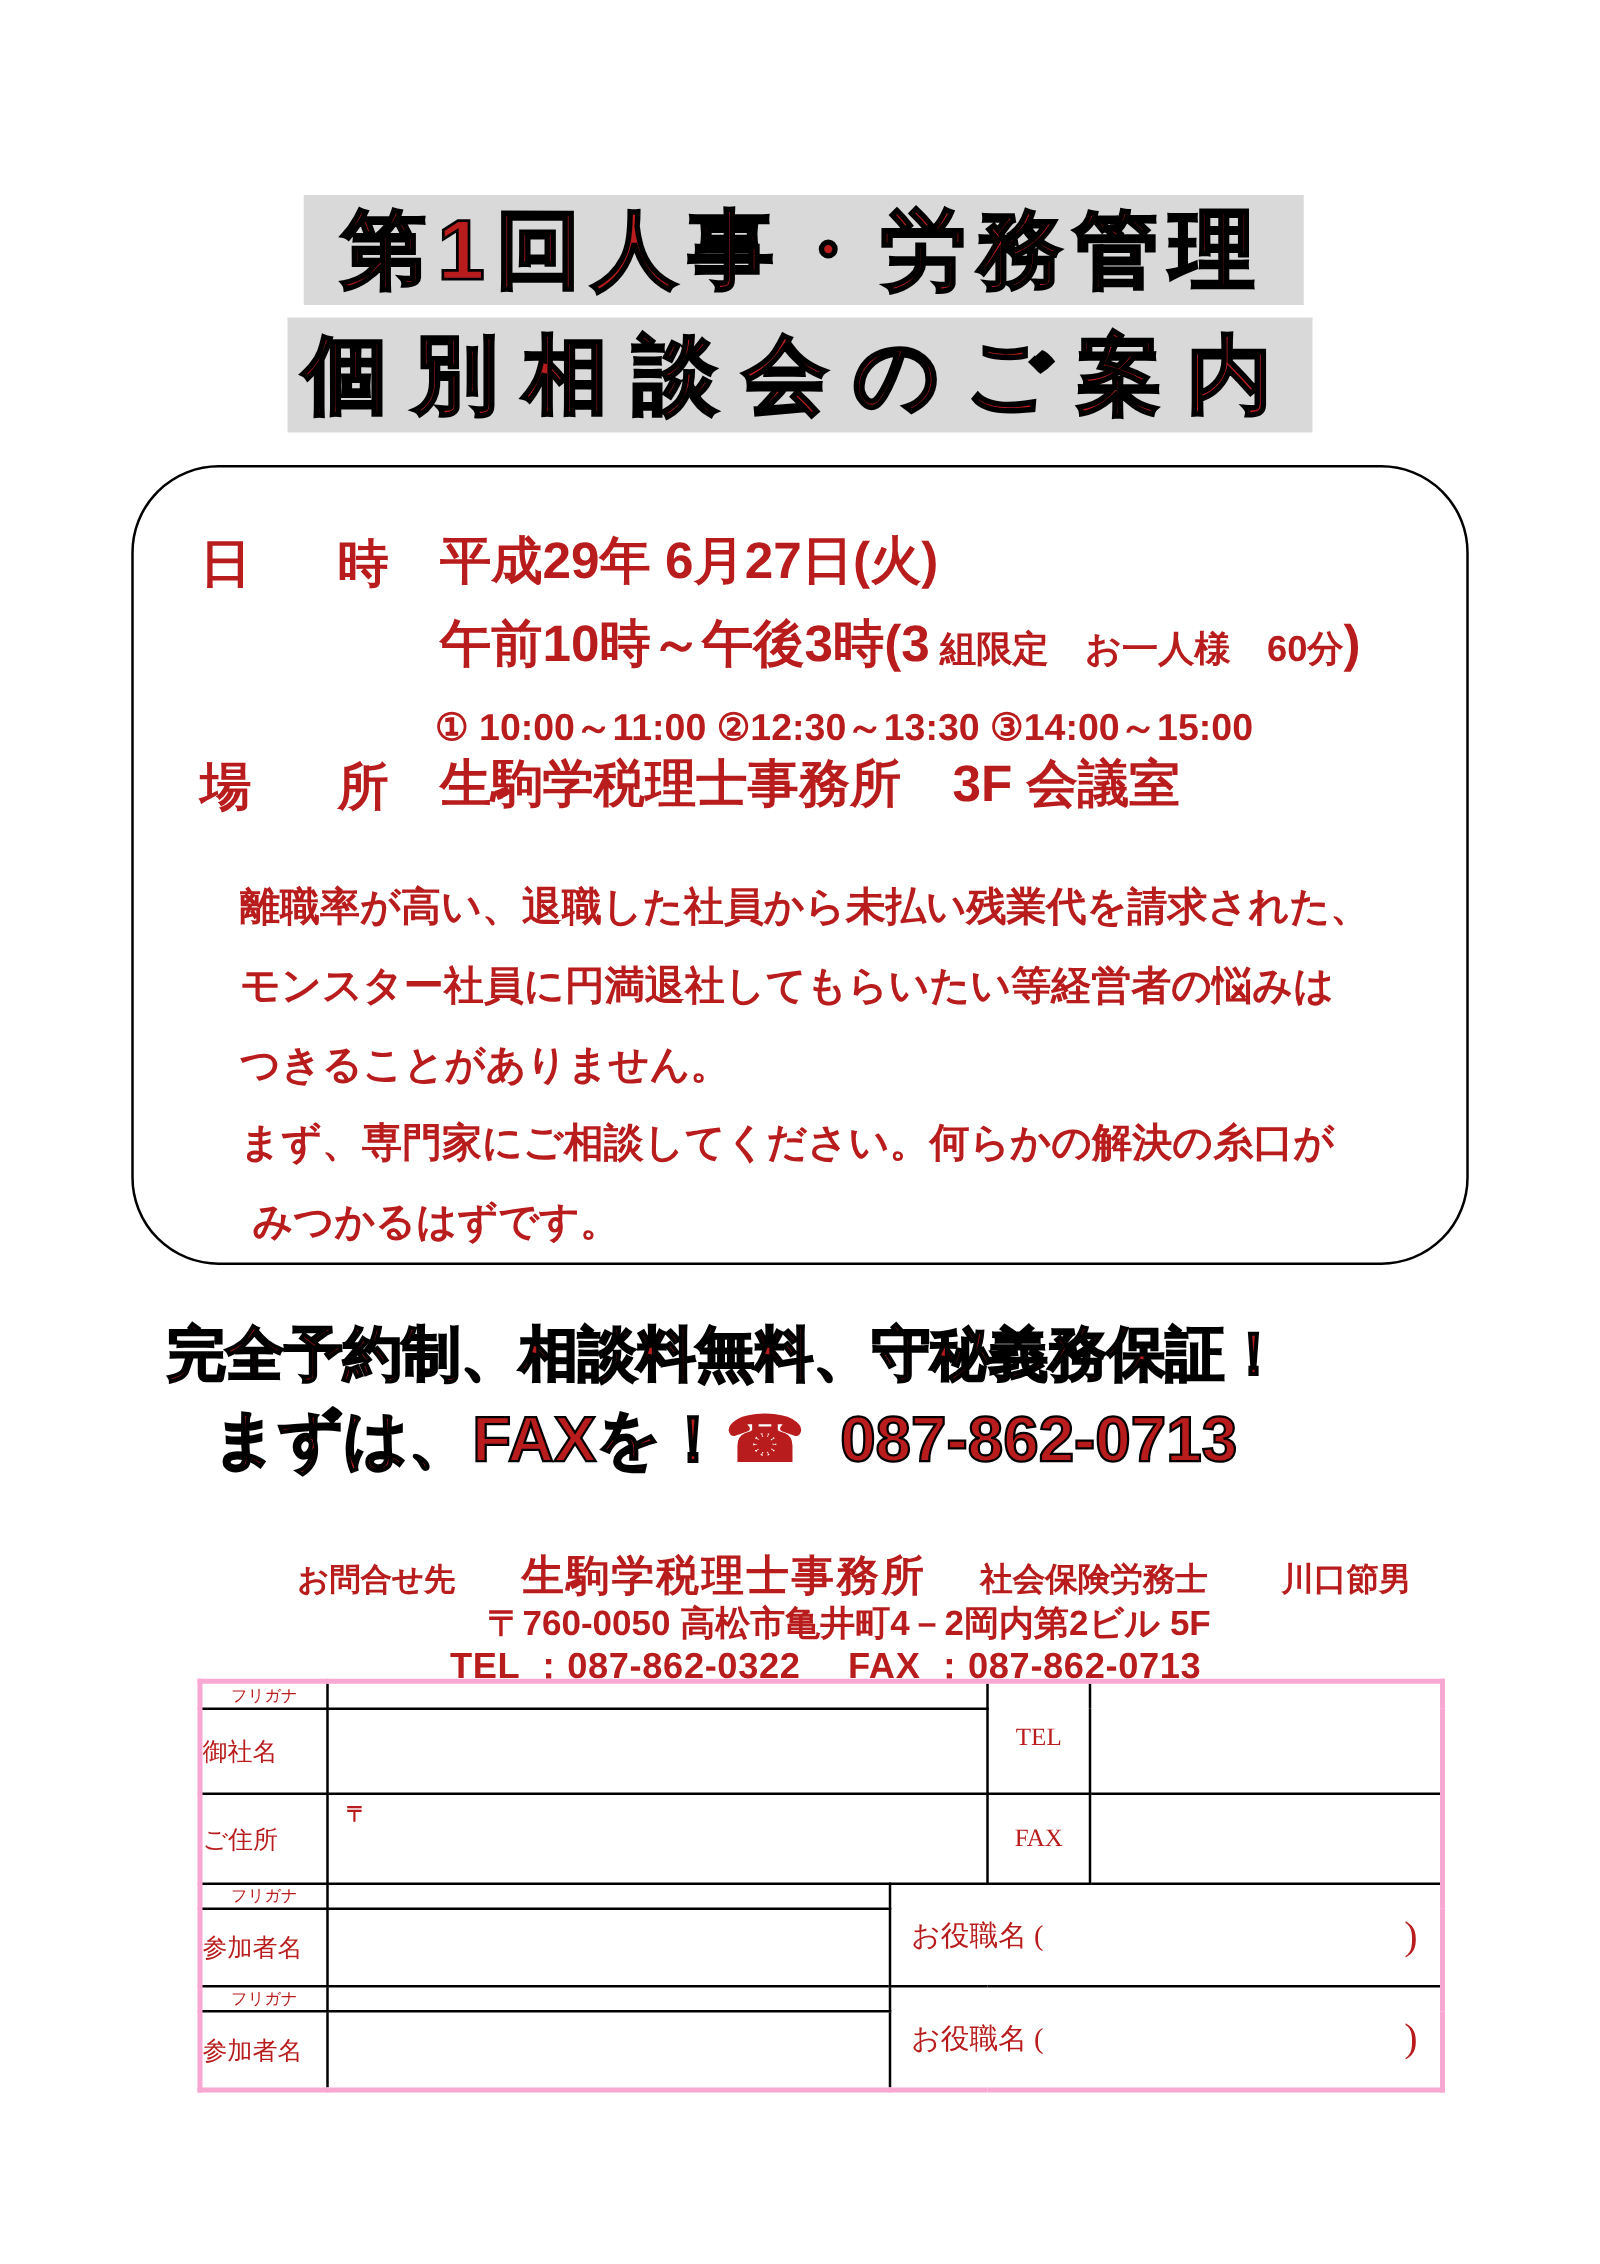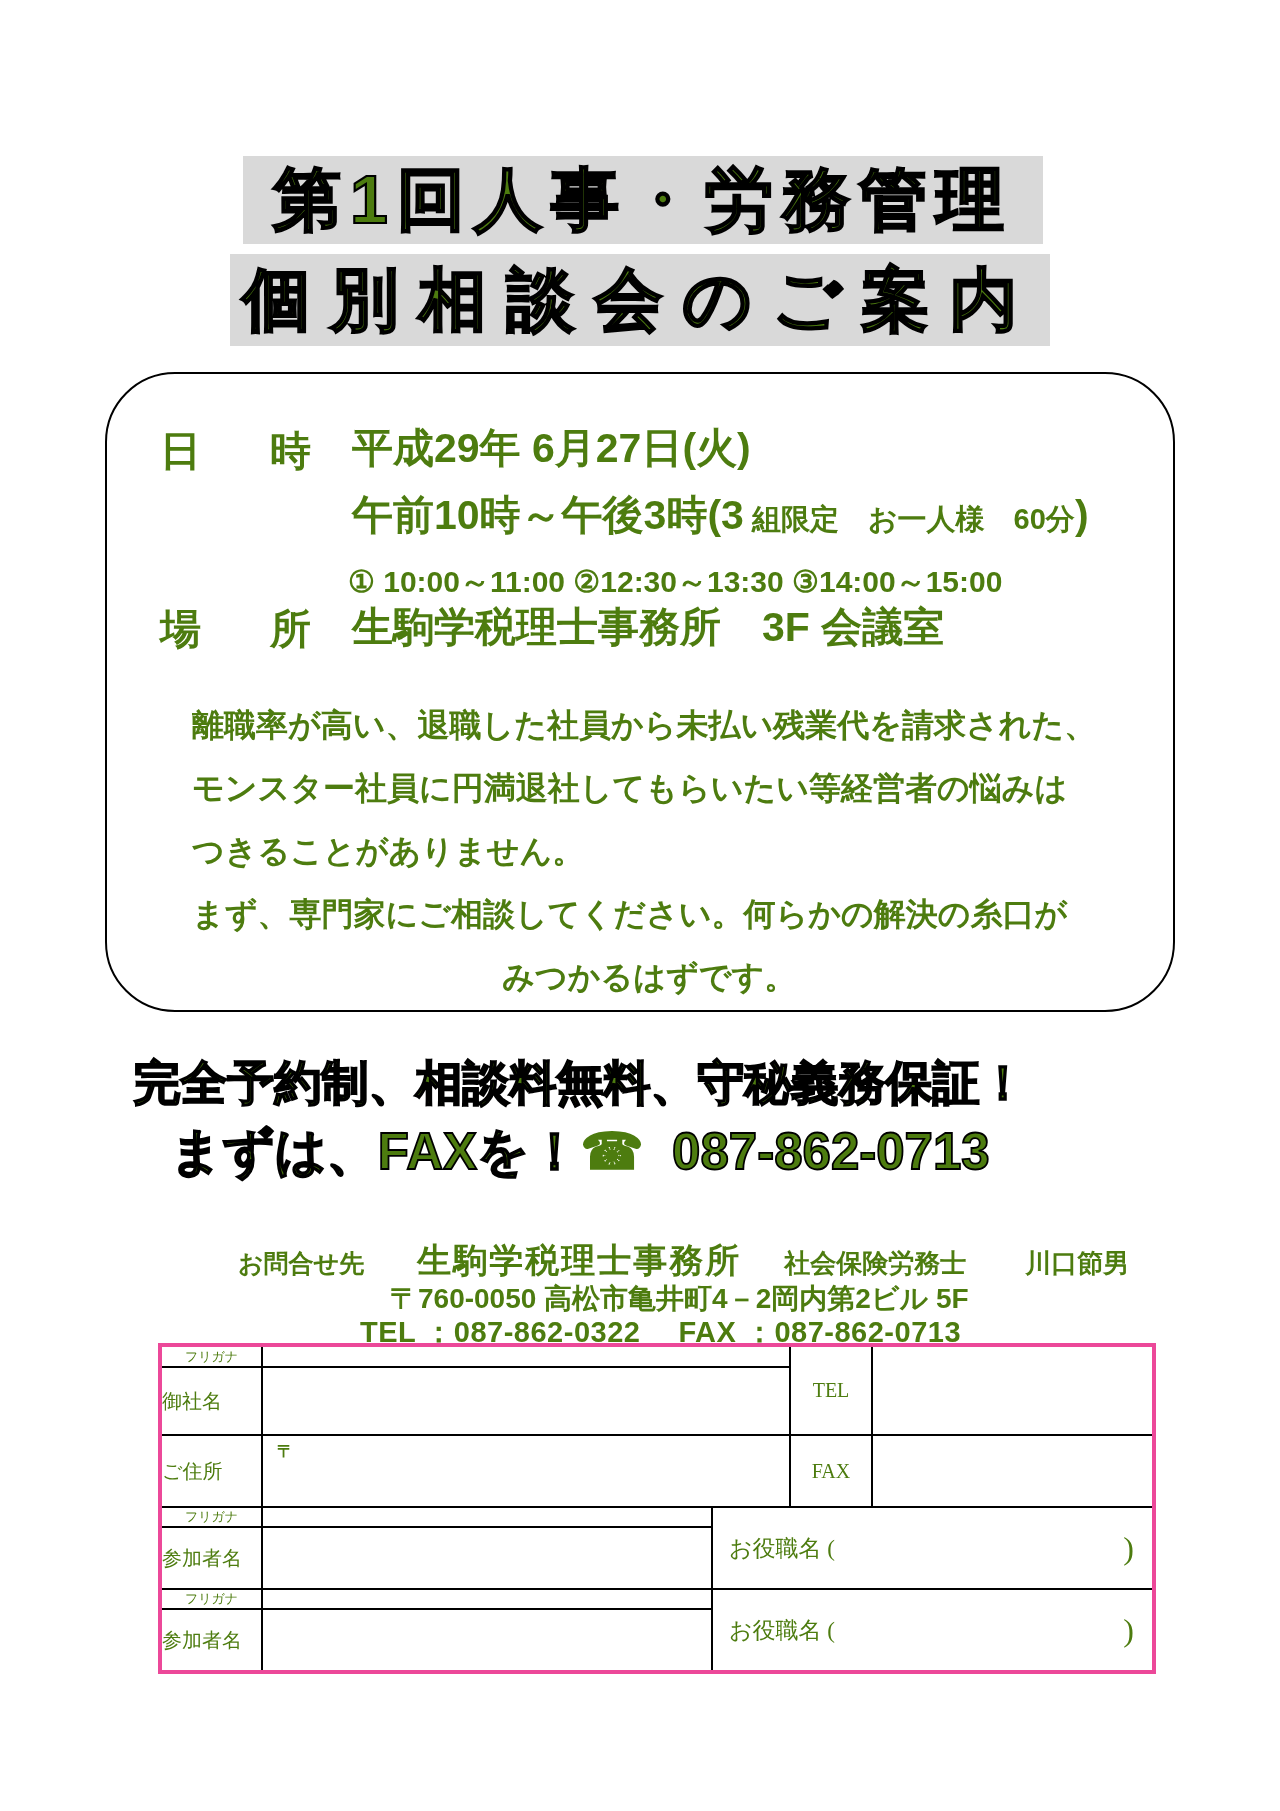--- a/index.html
+++ b/index.html
@@ -1,21 +1,21 @@
 <!DOCTYPE html>
 <html><head>
 <meta charset="utf-8">
 <style>
   html,body{margin:0;padding:0;background:#fff;}
   .page{
     position:relative;
     width:1280px;height:1811px;
     background:#fff;
     font-family:"Liberation Sans", sans-serif;
-    color:#4d7c0f;
+    color:#b91c1c;
     overflow:hidden;
   }
   
   .title-band{
     position:absolute;
     background:#d9d9d9;
     display:flex;align-items:center;justify-content:center;
     font-weight:900;
     font-size:68px;
     white-space:nowrap;
@@ -59,21 +59,21 @@
   .c-person{font-size:26px;}
   .contact-line2{position:absolute;left:390px;top:1280px;font-size:28px;font-weight:bold;white-space:nowrap;}
   .contact-line3{position:absolute;left:360px;top:1313px;font-size:29px;font-weight:bold;white-space:nowrap;letter-spacing:0.5px;}
   
   table.form{
     position:absolute;left:158px;top:1343px;
     border-collapse:collapse;table-layout:fixed;
     width:994px;
     font-family:"Liberation Serif", serif;
   }
-  table.form{border:4px solid #ec4899;}
+  table.form{border:4px solid #f9a8d4;}
   table.form td{border:2px solid #000;padding:0;box-sizing:border-box;}
   td.sep{border-bottom-width:4px;}          
   td.fsep{border-bottom-width:3px;}         
   td.flbl{font-size:13px;text-align:center;vertical-align:middle;}
   td.lbl{font-size:20px;vertical-align:middle;padding-left:16px;}
   td.telfax{font-size:20px;text-align:center;vertical-align:middle;}
   td.postal{vertical-align:top;}
   td.postal .pm{display:inline-block;margin:4px 0 0 14px;font-size:17px;font-weight:bold;font-family:"Liberation Sans",sans-serif;}
   td.role{vertical-align:middle;}
   .role-wrap{display:flex;justify-content:space-between;align-items:center;padding:0 18px 0 16px;font-size:23px;}
@@ -99,21 +99,21 @@
   <div class="abs b30" style="left:348px;top:562px;">① 10:00～11:00 ②12:30～13:30 ③14:00～15:00</div>
 
   <div class="abs b40 lbl-spaced" style="left:160px;top:602px;">場　所</div>
   <div class="abs b40" style="left:352px;top:600px;">生駒学税理士事務所　3F 会議室</div>
 
   <div class="para">
     <div>離職率が高い、退職した社員から未払い残業代を請求された、</div>
     <div>モンスター社員に円満退社してもらいたい等経営者の悩みは</div>
     <div>つきることがありません。</div>
     <div>まず、専門家にご相談してください。何らかの解決の糸口が</div>
-    <div style="padding-left:10px;text-align:center;">みつかるはずです。</div>
+    <div style="padding-left:10px;">みつかるはずです。</div>
   </div>
 
   <div class="slogan slogan1">完全予約制、相談料無料、守秘義務保証！</div>
   <div class="slogan slogan2">
     <span>まずは、FAXを！</span><span class="phone-glyph">☎</span><span>&nbsp;&nbsp;</span><span>087-862-0713</span>
   </div>
 
   <div class="contact-line1">
     <span class="c-label">お問合せ先</span>
     <span class="c-office">生駒学税理士事務所</span>

